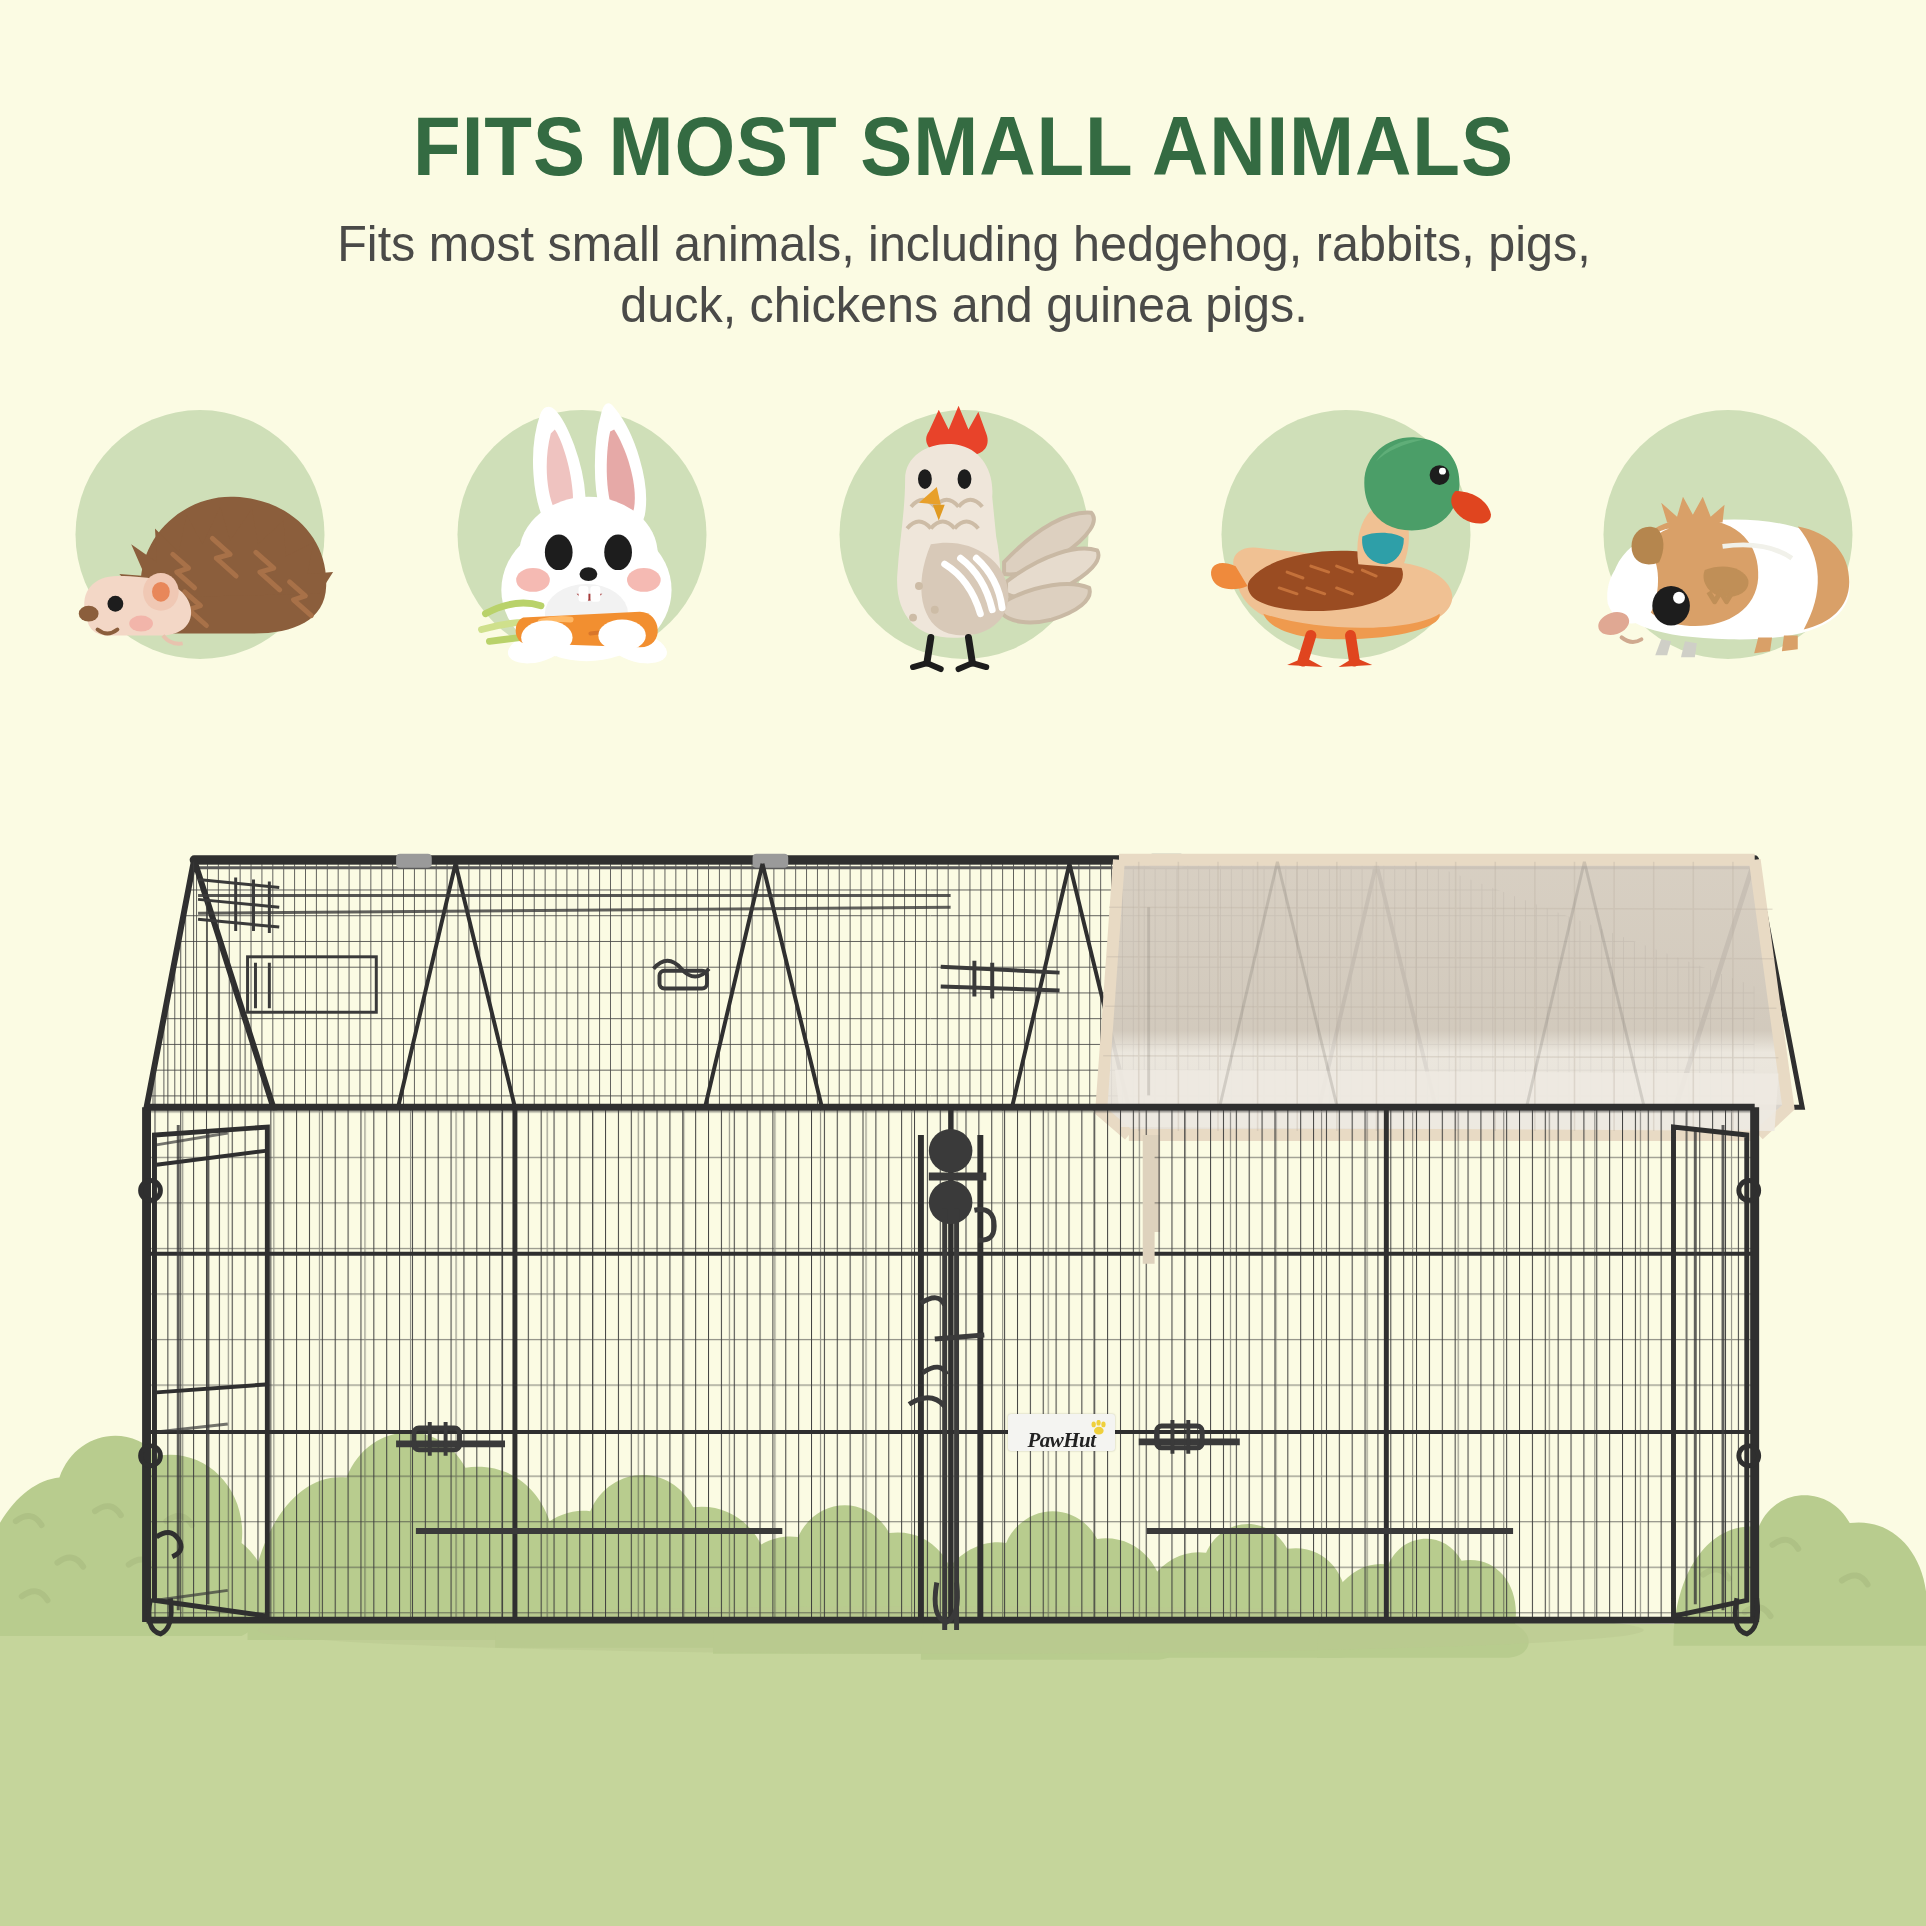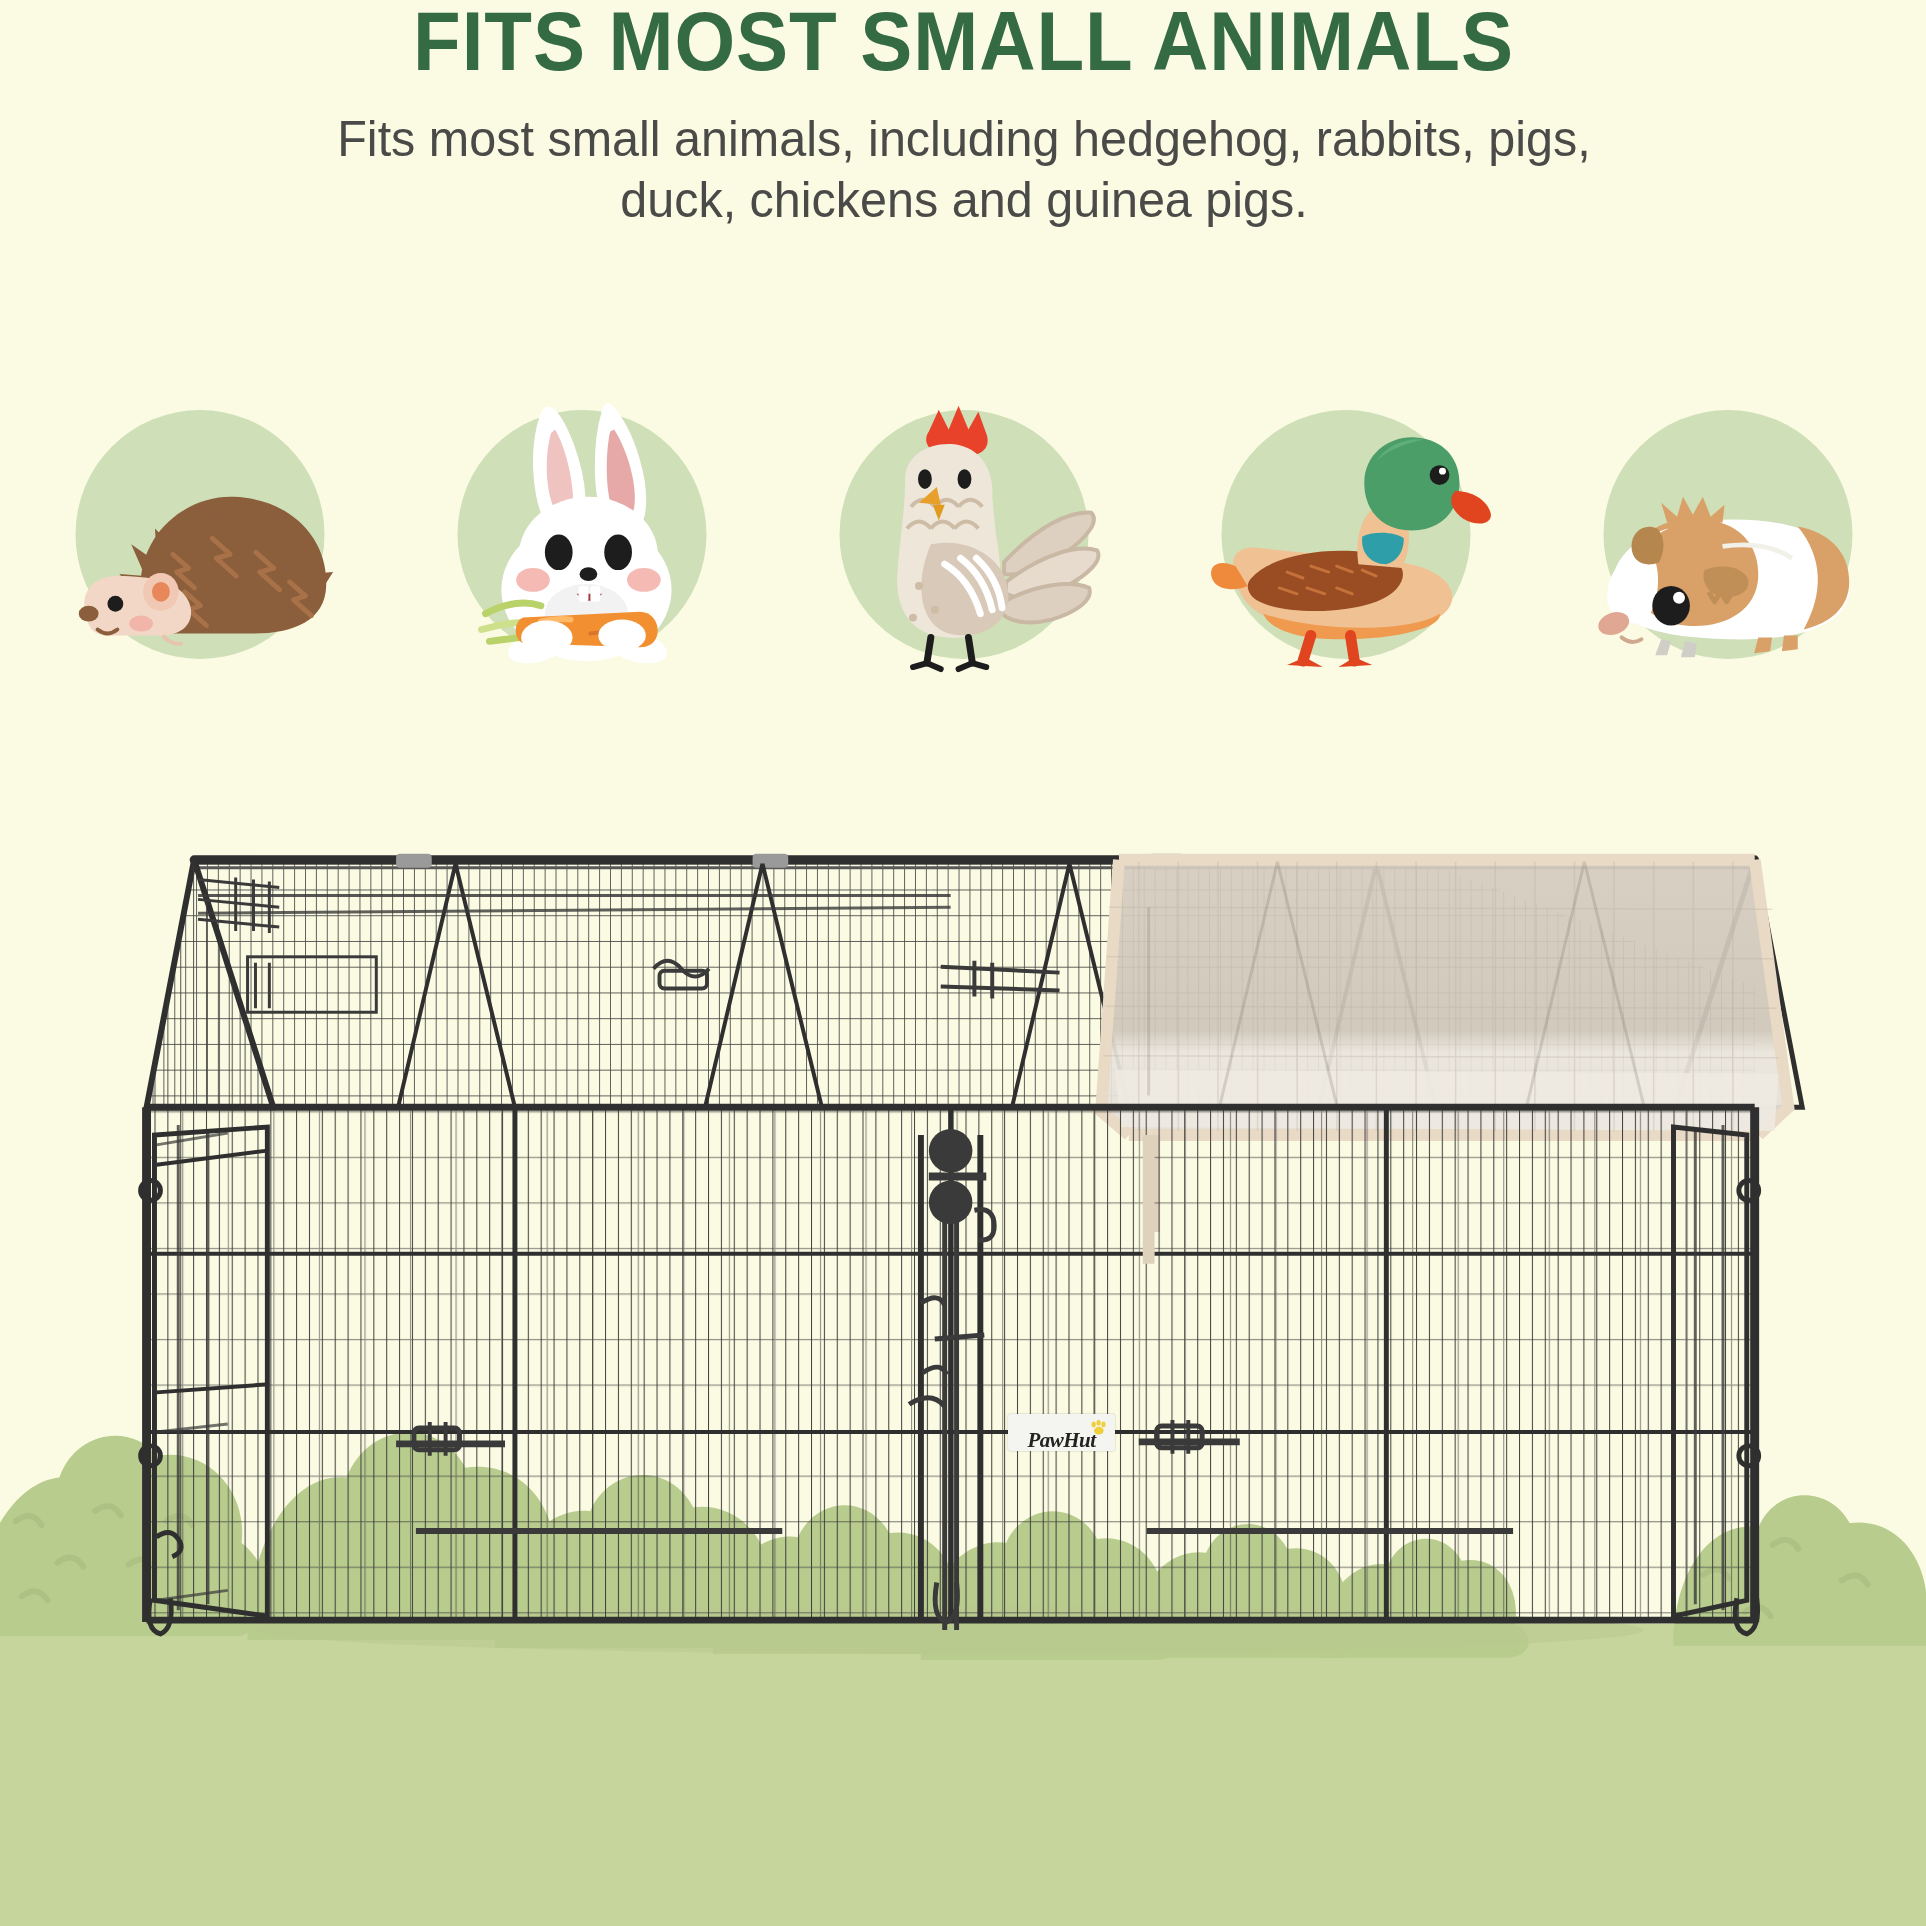--- a/index.html
+++ b/index.html
@@ -15,20 +15,21 @@
     overflow: hidden;
     font-family: "Liberation Sans", sans-serif;
   }
 
   
   .header {
     position: absolute;
     top: 0; left: 0;
     width: 1927px;
     text-align: center;
+    padding-top: 105px;
     box-sizing: border-box;
   }
   .headline {
     font-family: "Liberation Sans", sans-serif;
     font-weight: bold;
     font-size: 83px;
     letter-spacing: 1px;
     color: #346b42;
     line-height: 1.0;
     margin: 0;

